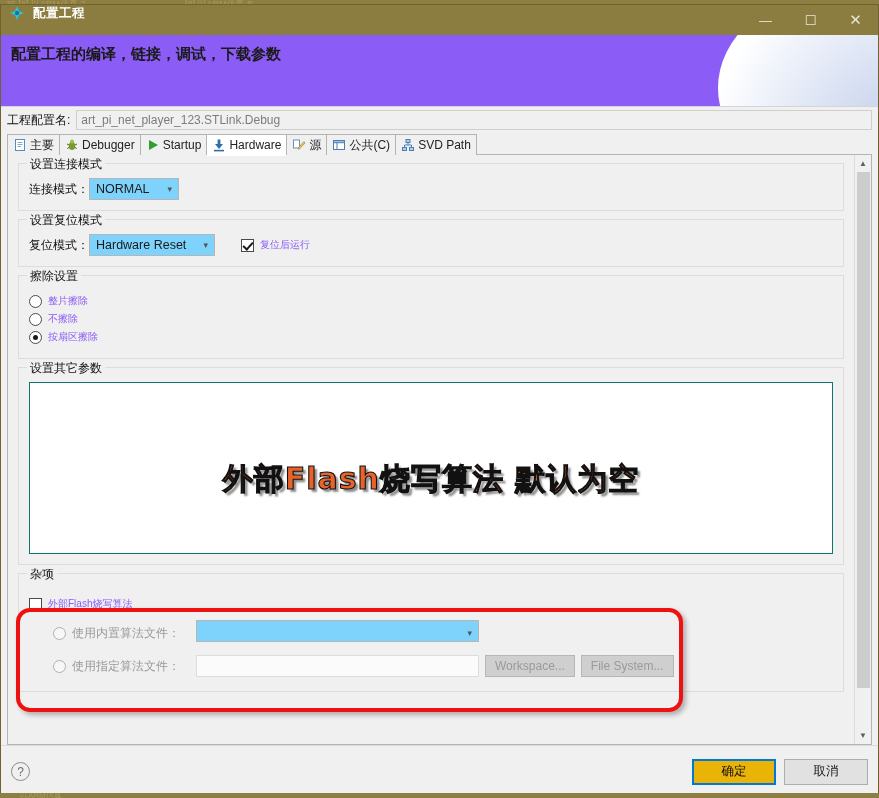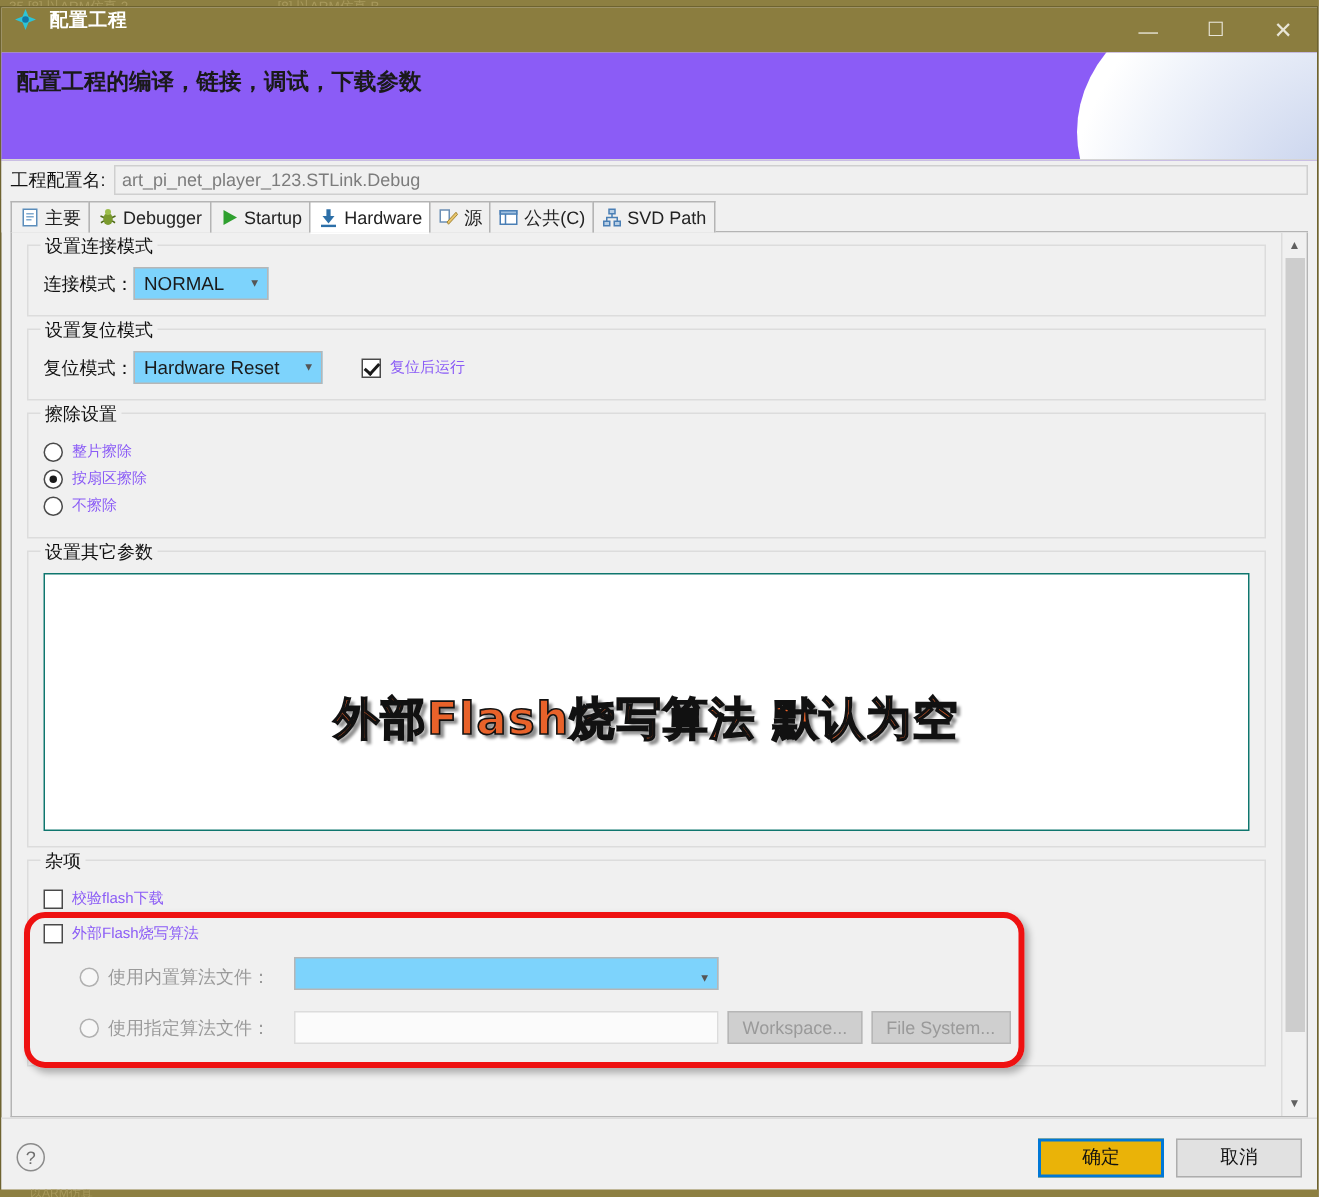--- a/index.html
+++ b/index.html
@@ -385,43 +385,39 @@
         </div>
       </div>
 
       <div class="group">
         <span class="glabel">擦除设置</span>
         <div class="opt">
           <span class="rad"></span>
           <span>整片擦除</span>
         </div>
         <div class="opt">
+          <span class="rad"></span>
+          <span>不擦除</span>
+        </div>
+        <div class="opt">
           <span class="rad checked"></span>
           <span>按扇区擦除</span>
-        </div>
-        <div class="opt">
-          <span class="rad"></span>
-          <span>不擦除</span>
         </div>
       </div>
 
       <div class="group">
         <span class="glabel">设置其它参数</span>
         <div id="params-box">
           <div id="bigtext">外部Flash烧写算法 默认为空</div>
         </div>
       </div>
 
       <div class="group" id="misc">
         <span class="glabel">杂项</span>
 
-        <div class="opt">
-          <span class="cbox"></span>
-          <span>校验flash下载</span>
-        </div>
 
         <div class="opt" style="margin-top:9px">
           <span class="cbox"></span>
           <span>外部Flash烧写算法</span>
         </div>
 
         <div class="algo-row">
           <span class="rad dim"></span>
           <span class="algo-label">使用内置算法文件：</span>
           <span class="combo-wrap">

